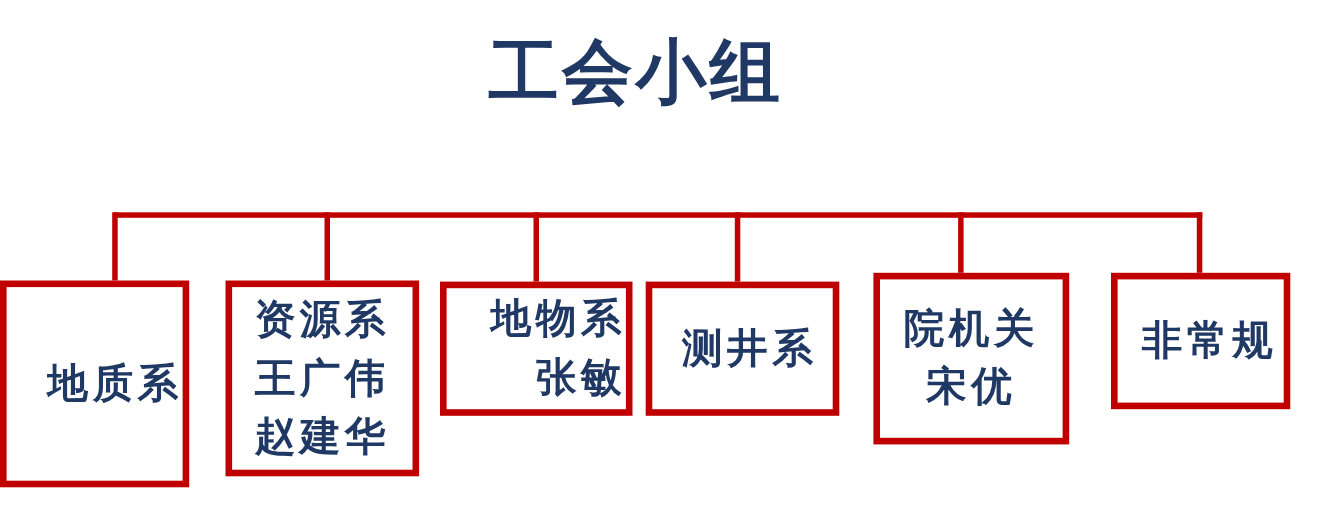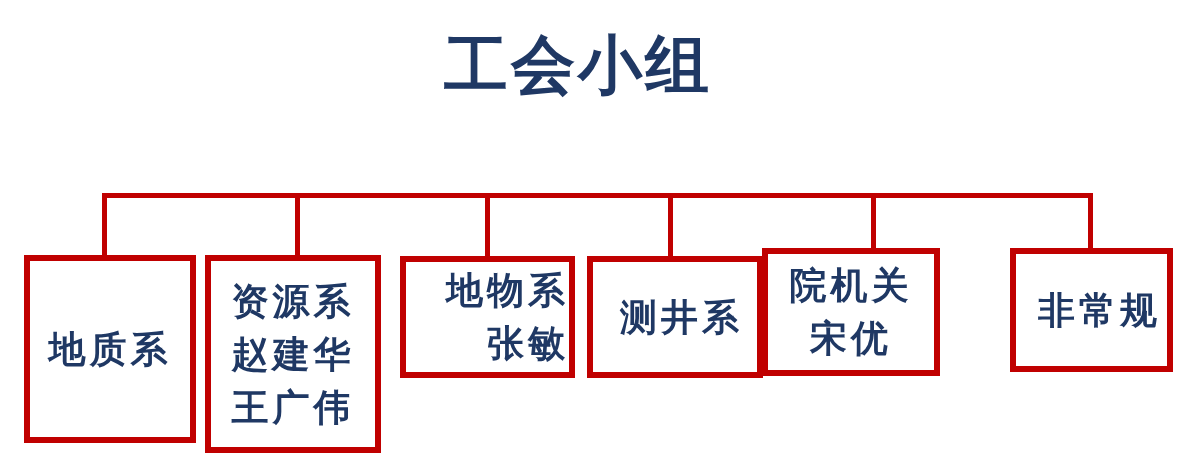--- a/index.html
+++ b/index.html
@@ -59,25 +59,25 @@
     justify-content: center;
     align-items: center;
     text-align: center;
     font-size: 37px;
     font-weight: bold;
     line-height: 53px;
     letter-spacing: 4px;
     white-space: nowrap;
   }
   .obox span { display: block; }
-  .b1 { left: 24px;   top: 255px; width: 172px; height: 188px; }
-  .b2 { left: 205px;  top: 255px; width: 176px; height: 198px; }
+  .b1 { left: 0;   top: 255px; width: 172px; height: 188px; align-items: flex-end; }
+  .b2 { left: 205px;  top: 255px; width: 176px; height: 178px; }
   .b3 { left: 400px;  top: 256px; width: 175px; height: 122px; align-items: flex-end; }
   .b4 { left: 587px;  top: 256px; width: 176px; height: 122px; padding-left: 13px; }
-  .b5 { left: 762px;  top: 248px; width: 178px; height: 128px; }
+  .b5 { left: 794px;  top: 248px; width: 178px; height: 156px; }
   .b6 { left: 1010px; top: 248px; width: 163px; height: 124px; padding-left: 16px; }
 </style>
 </head>
 <body>
 
 <div class="stage">
 
   <div class="chart-title">工会小组</div>
 
   <div class="hline"></div>
@@ -87,22 +87,22 @@
   <div class="vline v4"></div>
   <div class="vline v5"></div>
   <div class="vline v6"></div>
 
   <div class="obox b1">
     <span>地质系</span>
   </div>
 
   <div class="obox b2">
     <span>资源系</span>
+    <span>王广伟</span>
     <span>赵建华</span>
-    <span>王广伟</span>
   </div>
 
   <div class="obox b3">
     <span>地物系</span>
     <span>张敏</span>
   </div>
 
   <div class="obox b4">
     <span>测井系</span>
   </div>

